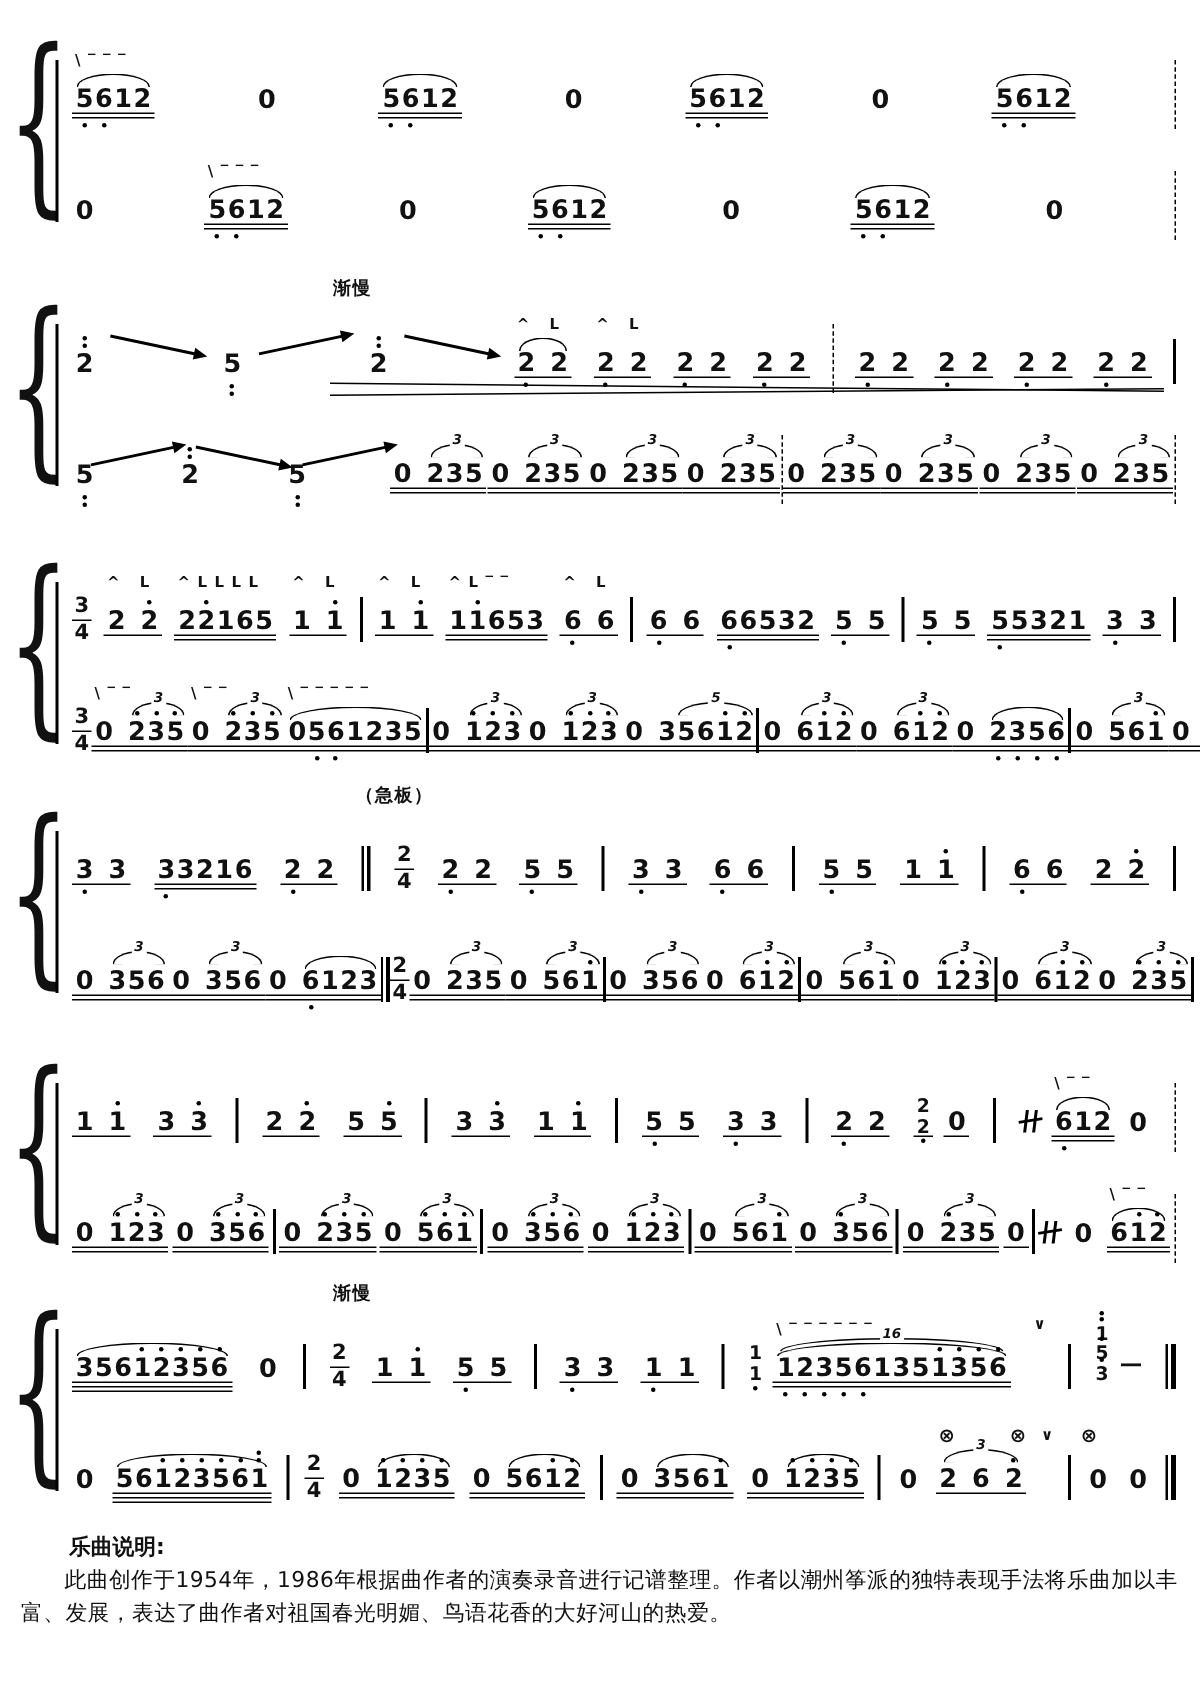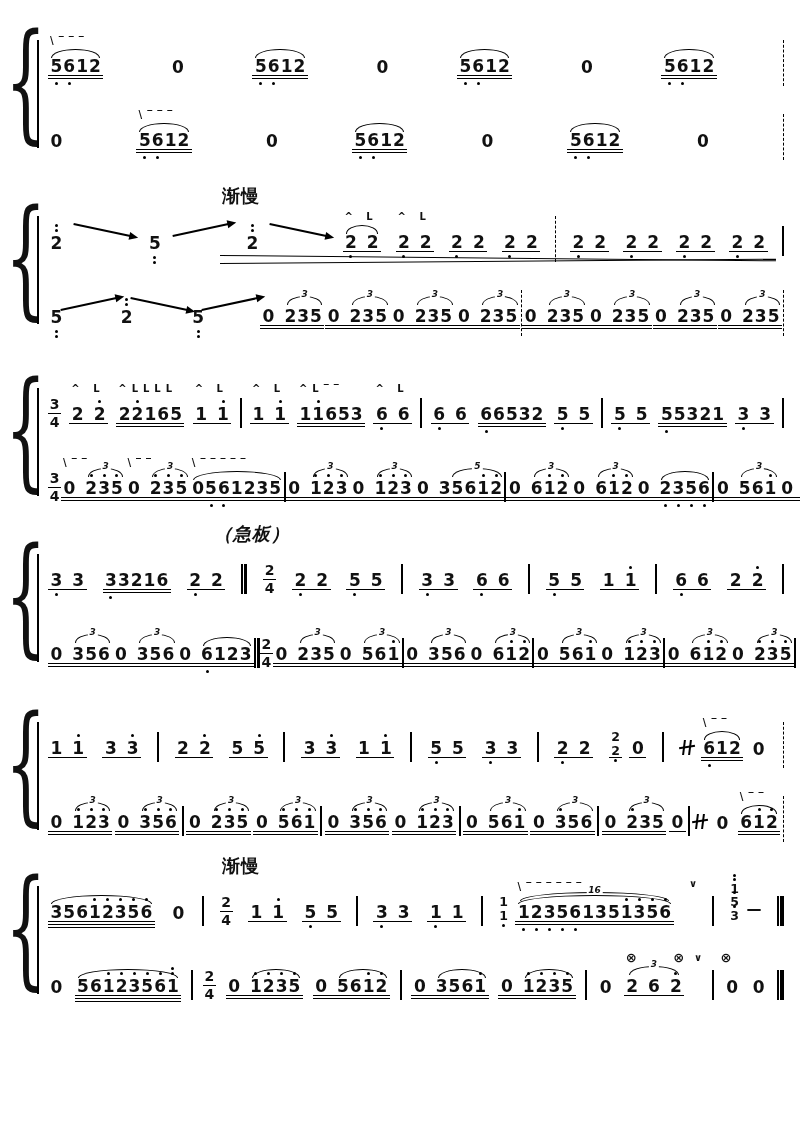--- a/index.html
+++ b/index.html
@@ -11,21 +11,21 @@
   .system:nth-of-type(3){top:354px}
   .system:nth-of-type(4){top:520px}
   .system:nth-of-type(5){top:688px}
   .system:nth-of-type(6){top:852px}
   .brace{position:absolute;left:-5px;top:6px;font-size:130px;line-height:138px;
          transform:scaleX(.5);transform-origin:left center;font-family:"DejaVu Serif",serif}
   .startline{position:absolute;left:27px;top:34px;height:108px;width:1.7px;background:#000}
   .line{position:absolute;left:38px;right:6px;height:44px;display:flex;
         justify-content:space-between;align-items:flex-end}
   .lineA{top:26px}.lineB{top:100px}
-  .syslabel{position:absolute;top:2px;font-size:18px;font-weight:bold;letter-spacing:1px}
+  .syslabel{position:absolute;top:2px;font-size:12px;font-weight:bold;letter-spacing:1px}
 
   
   .note{position:relative;display:inline-flex}
   .digits{display:inline-flex;align-items:flex-end;padding:0 2px;position:relative}
   .d{position:relative;font-weight:bold;font-size:17px;line-height:1;padding:0 .5px}
   .sp{width:9px;display:inline-block}
   .u1 .digits,.u2 .digits,.u3 .digits{border-bottom:1.6px solid #000}
   .u2 .digits::after,.u3 .digits::after{content:'';position:absolute;left:0;right:0;bottom:-4px;height:1.4px;background:#000}
   .u3 .digits::before{content:'';position:absolute;left:0;right:0;bottom:-7px;height:1.4px;background:#000}
   .da,.db{position:absolute;left:50%;margin-left:-1.5px;width:3px;height:3px;border-radius:50%;background:#000}
@@ -668,21 +668,21 @@
           <span class="digits">
             <span class="d">0</span>
             <span class="sp"></span>
           </span>
         </span>
       </div>
     </div>
     <div class="system">
       <span class="brace">{</span>
       <span class="startline"></span>
-      <span class="syslabel" style="left: 204px; font-style: italic;">（急板）</span>
+      <span class="syslabel" style="left: 227px;">（急板）</span>
       <div class="line lineA">
         <span class="cell note u1">
           <span class="digits">
             <span class="d">3<i class="db k1"></i></span>
             <span class="sp"></span>
             <span class="d">3</span>
           </span>
         </span>
         <span class="cell note u2">
           <span class="digits">
@@ -1368,13 +1368,15 @@
           <span class="digits">
             <span class="d">0</span>
           </span>
         </span>
         <span class="bar f"></span>
       </div>
     </div>
   </div>
 
 <div class="footer">
+  <div class="fh">乐曲说明:</div>
+  <p class="fp">此曲创作于1954年，1986年根据曲作者的演奏录音进行记谱整理。作者以潮州筝派的独特表现手法将乐曲加以丰富、发展，表达了曲作者对祖国春光明媚、鸟语花香的大好河山的热爱。</p>
 </div>
 
 </body></html>

